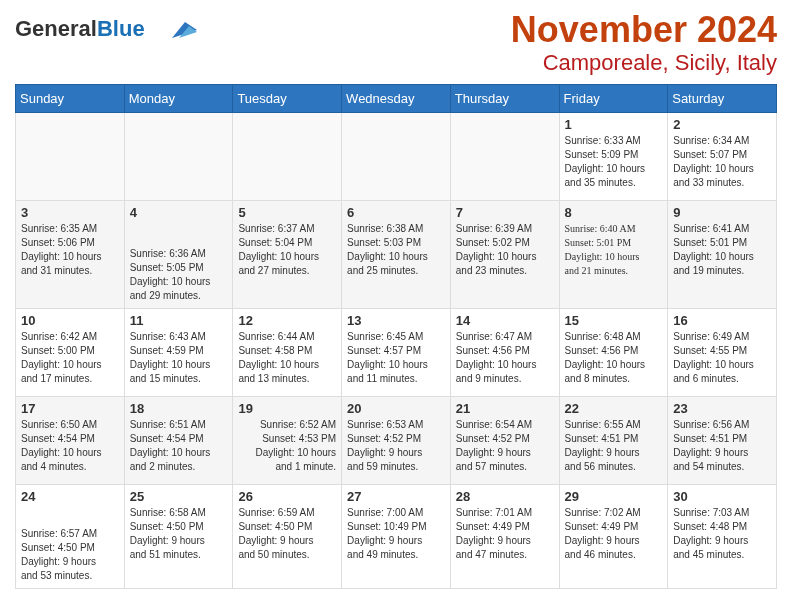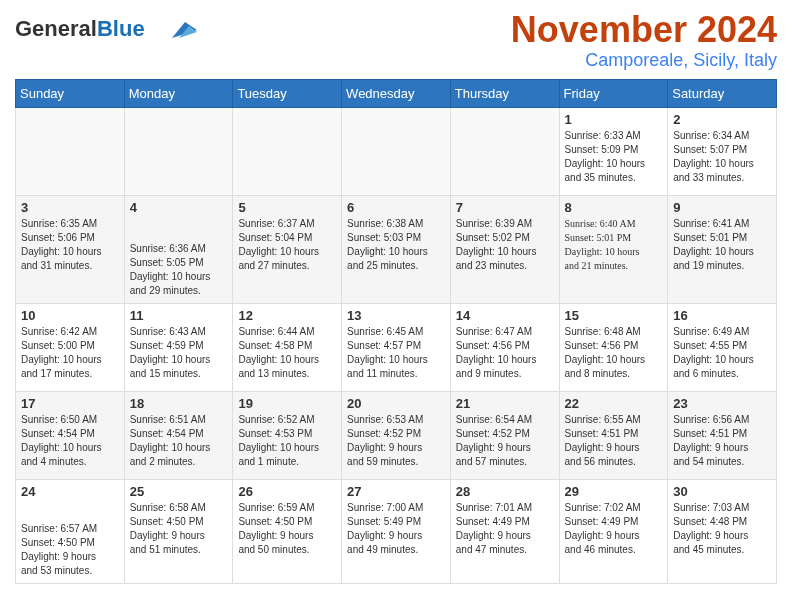--- a/index.html
+++ b/index.html
@@ -42,23 +42,23 @@
     .title-block {
       text-align: right;
     }
     .title-block h1 {
       font-size: 36px;
       font-weight: bold;
       color: #c2410c;
       line-height: 1.1;
     }
     .title-block h2 {
-      font-size: 18px;
+      font-size: 22px;
       font-weight: normal;
-      color: #3b82f6;
+      color: #b91c1c;
     }
     .calendar {
       width: 100%;
       border-collapse: collapse;
       border: 1px solid #ccc;
     }
     .calendar th {
       background: #2d75be;
       color: #fff;
       font-size: 13px;
@@ -265,21 +265,21 @@
           </td>
           <td>
             <span class="day-num">18</span>
             <div class="day-info" style="white-space: pre-line;">Sunrise: 6:51 AM
 Sunset: 4:54 PM
 Daylight: 10 hours
 and 2 minutes.</div>
           </td>
           <td>
             <span class="day-num">19</span>
-            <div class="day-info" style="white-space: pre-line;">Sunrise: 6:52 AM
+            <div class="day-info" style="white-space: pre-line; text-align: right;">Sunrise: 6:52 AM
 Sunset: 4:53 PM
 Daylight: 10 hours
 and 1 minute.</div>
           </td>
           <td>
             <span class="day-num">20</span>
             <div class="day-info" style="white-space: pre-line;">Sunrise: 6:53 AM
 Sunset: 4:52 PM
 Daylight: 9 hours
 and 59 minutes.</div>
@@ -324,21 +324,21 @@
           <td>
             <span class="day-num">26</span>
             <div class="day-info" style="white-space: pre-line;">Sunrise: 6:59 AM
 Sunset: 4:50 PM
 Daylight: 9 hours
 and 50 minutes.</div>
           </td>
           <td>
             <span class="day-num">27</span>
             <div class="day-info" style="white-space: pre-line;">Sunrise: 7:00 AM
-Sunset: 5:49 PM
+Sunset: 10:49 PM
 Daylight: 9 hours
 and 49 minutes.</div>
           </td>
           <td>
             <span class="day-num">28</span>
             <div class="day-info" style="white-space: pre-line;">Sunrise: 7:01 AM
 Sunset: 4:49 PM
 Daylight: 9 hours
 and 47 minutes.</div>
           </td>

